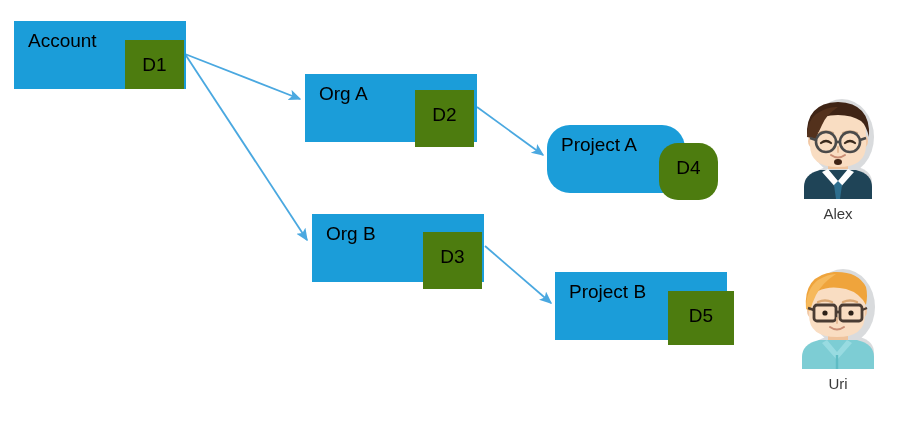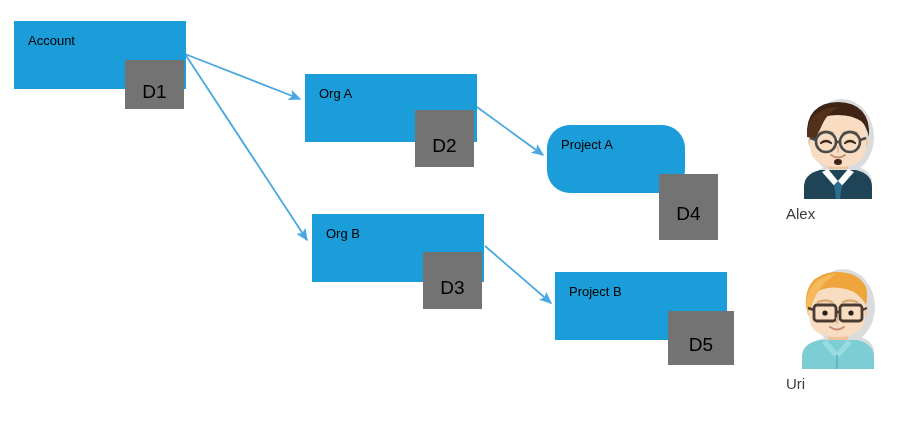--- a/index.html
+++ b/index.html
@@ -22,53 +22,52 @@
   }
   .node-blue {
     position: absolute;
     background: #1b9dd9;
     box-sizing: border-box;
   }
   .node-label {
     position: absolute;
     left: 14px;
     top: 9px;
-    font-size: 13px;
+    font-size: 19px;
     line-height: 22px;
     color: #000000;
     white-space: nowrap;
     font-family: "Liberation Sans", sans-serif;
   }
   .node-green {
     position: absolute;
-    background: #737373;
+    background: #4d7c0f;
     box-sizing: border-box;
     display: flex;
-    align-items: center;
     justify-content: center;
-    margin-top: 20px;
   }
   .node-green-label {
     font-size: 19px;
     line-height: 22px;
     color: #000000;
     font-family: "Liberation Sans", sans-serif;
     padding-top: 14px;
   }
   #edges {
     position: absolute;
     left: 0;
     top: 0;
     width: 904px;
     height: 428px;
     pointer-events: none;
   }
   .person {
     position: absolute;
     width: 104px;
+    text-align: center;
   }
   .person-avatar {
     position: relative;
     width: 104px;
     height: 104px;
     margin: 0 auto;
   }
   .person-name {
     margin-top: 6px;
     font-size: 15px;
@@ -118,21 +117,21 @@
     </div>
     <div class="node-green" style="left:423px; top:232px; width:59px; height:57px;">
       <span class="node-green-label">D3</span>
     </div>
   </div>
 
   <div class="node">
     <div class="node-blue" style="left:547px; top:125px; width:138px; height:68px;border-radius:23px;">
       <span class="node-label">Project A</span>
     </div>
-    <div class="node-green" style="left:659px; top:154px; width:59px; height:66px;">
+    <div class="node-green" style="left:659px; top:143px; width:59px; height:57px;border-radius:19px;">
       <span class="node-green-label">D4</span>
     </div>
   </div>
 
   <div class="node">
     <div class="node-blue" style="left:555px; top:272px; width:172px; height:68px;padding-left:15px;">
       <span class="node-label">Project B</span>
     </div>
     <div class="node-green" style="left:668px; top:291px; width:66px; height:54px;">
       <span class="node-green-label">D5</span>

